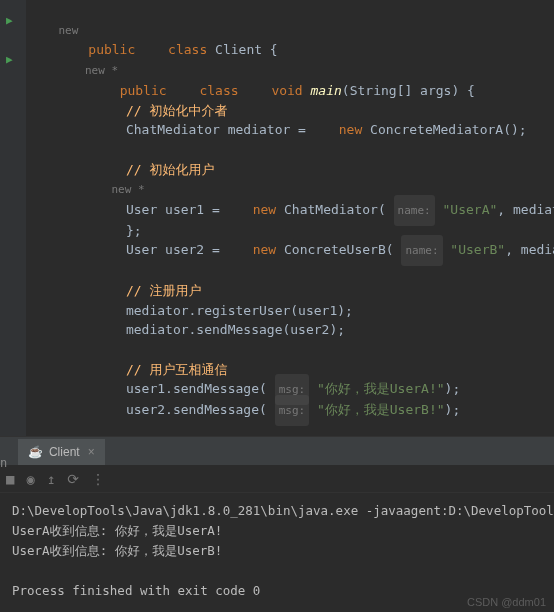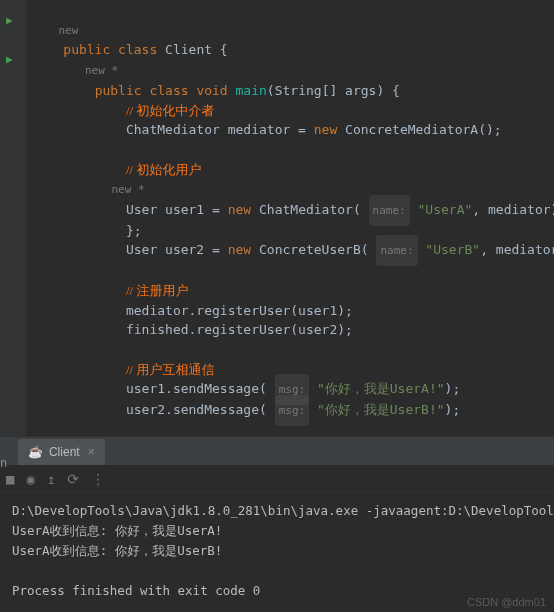--- a/index.html
+++ b/index.html
@@ -32,23 +32,23 @@
       color: #499c54;
       font-size: 11px;
     }
     .code {
       position: absolute;
       left: 32px;
       top: 0;
       white-space: pre;
       line-height: 19.7px;
     }
-    .kw { color: #cc7832; }
-    .fn { color: #14b8a6; }
-    .cm { color: #f97316; font-family: Liberation Serif, serif; }
+    .kw { color: #cc7832; margin-left: 25px; }
+    .fn { color: #fef9c3; font-style: italic; }
+    .cm { color: #fdba74; }
     .str { color: #6a8759; }
     .hint { color: #787878; background: rgba(100,100,100,0.25); border-radius: 3px; padding: 9px 4px; font-size: 11px; }
     .hintline { color: #787878; font-size: 11px; }
     .bottom {
       height: 176px;
       background: #2b2b2b;
       border-top: 1px solid #323232;
     }
     .tabbar {
       height: 28px;
@@ -122,21 +122,21 @@
 <span>            </span><span>ChatMediator</span> <span>mediator =</span> <span class="kw">new</span> <span>ConcreteMediatorA();</span>
 
 <span>            </span><span class="cm">// 初始化用户</span>
 <span class="hintline">            <span>new *</span></span>
 <span>            </span><span>User</span> <span>user1 =</span> <span class="kw">new</span> <span>ChatMediator(</span> <span class="hint">name:</span> <span class="str">"UserA"</span><span>, mediator) {</span>
 <span>            </span><span>};</span>
 <span>            </span><span>User</span> <span>user2 =</span> <span class="kw">new</span> <span>ConcreteUserB(</span> <span class="hint">name:</span> <span class="str">"UserB"</span><span>, mediator);</span>
 
 <span>            </span><span class="cm">// 注册用户</span>
 <span>            </span><span>mediator.registerUser(user1);</span>
-<span>            </span><span>finished.registerUser(user2);</span>
+<span>            </span><span>mediator.sendMessage(user2);</span>
 
 <span>            </span><span class="cm">// 用户互相通信</span>
 <span>            </span><span>user1.sendMessage(</span> <span class="hint">msg:</span> <span class="str">"你好，我是UserA!"</span><span>);</span>
 <span>            </span><span>user2.sendMessage(</span> <span class="hint">msg:</span> <span class="str">"你好，我是UserB!"</span><span>);</span>
 
 
 
 </div>
 </div>
 

